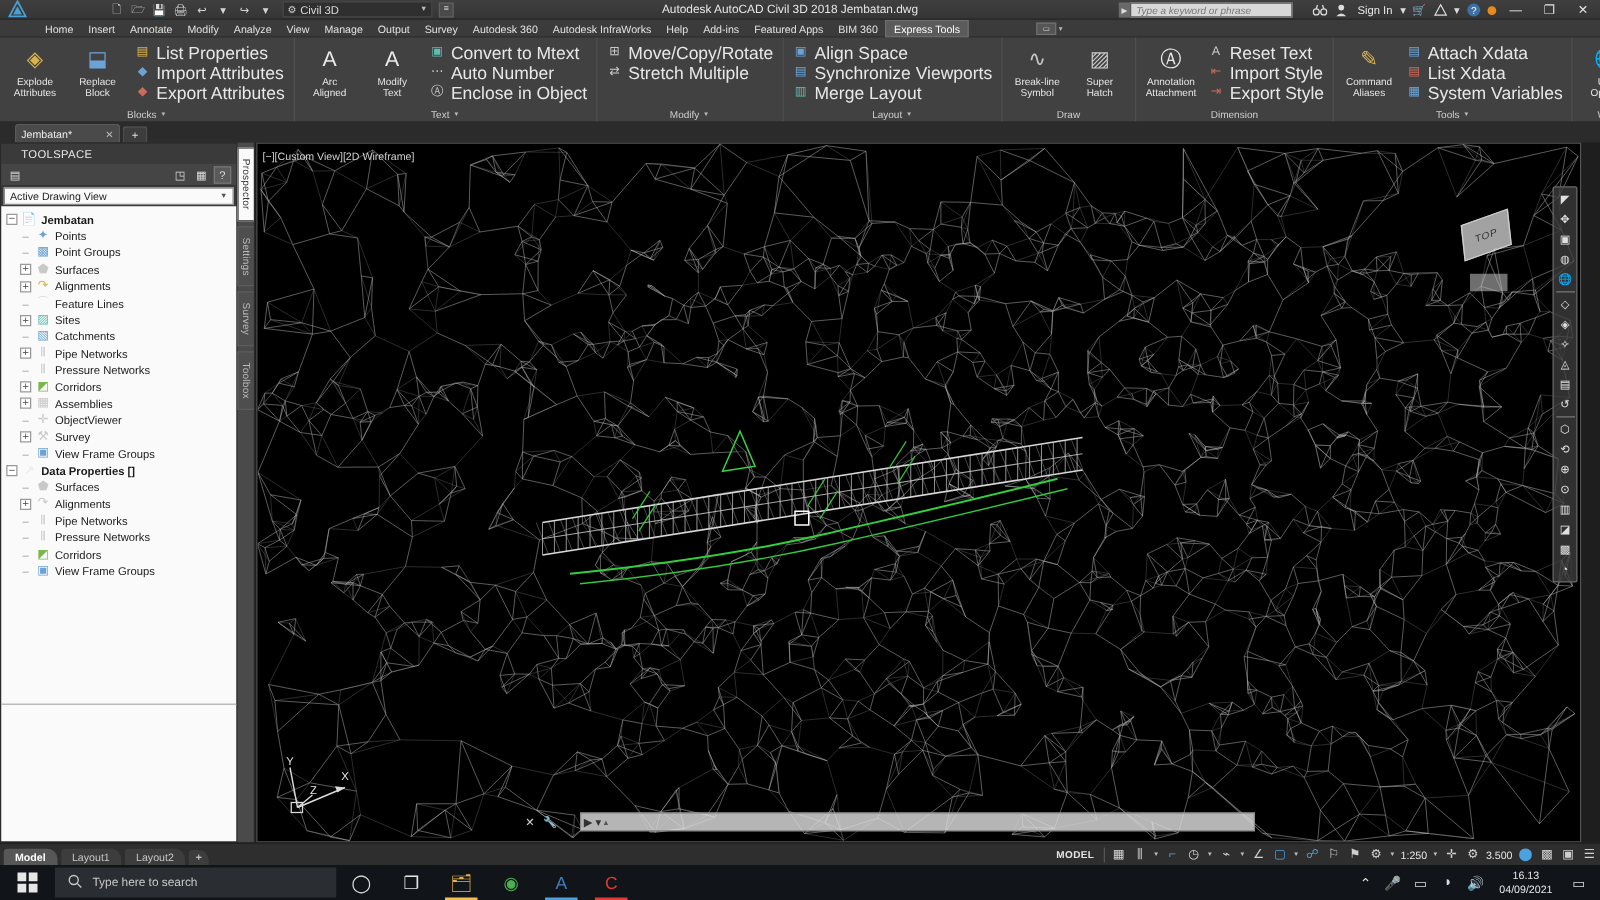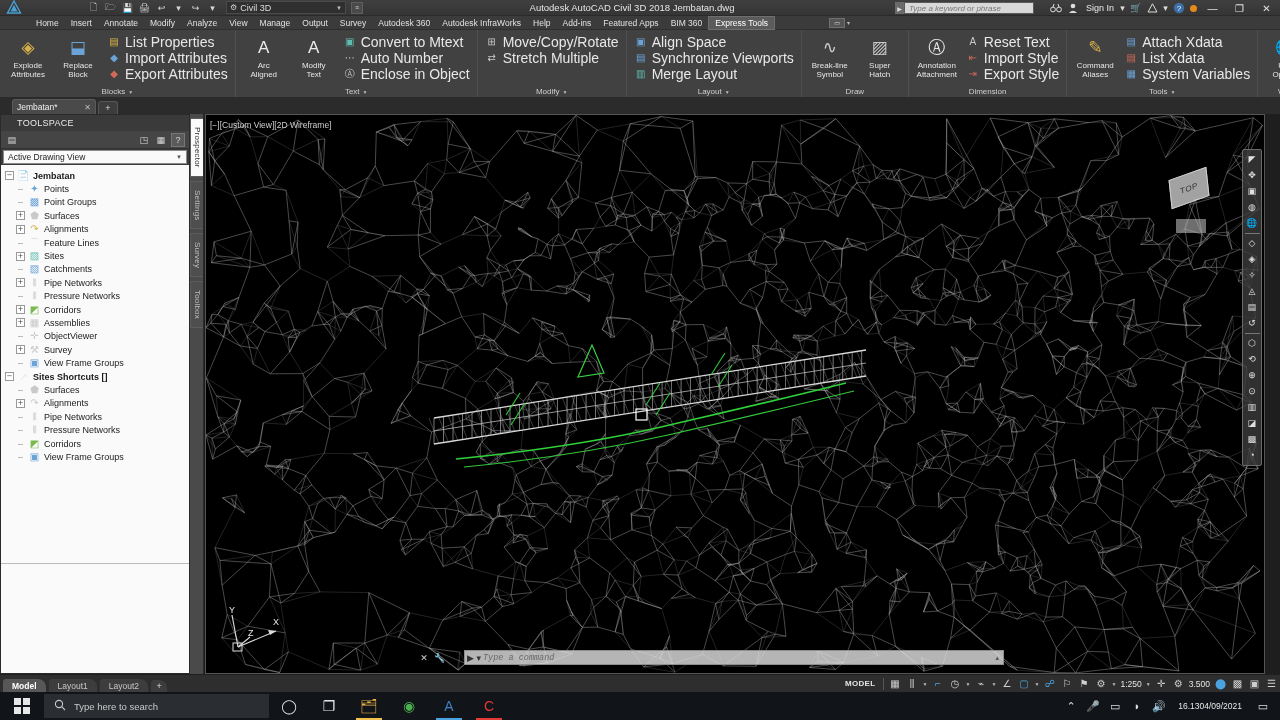--- a/index.html
+++ b/index.html
@@ -341,21 +341,21 @@
     width: 40px; height: 28px; display: flex; align-items: center;
     justify-content: center; position: relative;
   }
   .tb-app .u { position: absolute; bottom: 0; width: 26px; height: 2px; }
   .tray { margin-left: auto; display: flex; align-items: center; height: 28px; padding-right: 4px; }
   .tray .ti {
     width: 22px; height: 28px; display: flex; align-items: center;
     justify-content: center; font-size: 11px; color: #dcdcdc;
   }
   .clock {
-    display: flex; flex-direction: row; align-items: center;
+    display: flex; flex-direction: column; align-items: center;
     justify-content: center; font-size: 8.5px; color: #e8e8e8;
     line-height: 11px; padding: 0 8px;
   }
   .notif { width: 26px; height: 28px; display:flex; align-items:center; justify-content:center; color:#dcdcdc; font-size:11px; }
 </style>
 </head>
 <body>
 
 <div id="app">
 
@@ -721,21 +721,21 @@
           <span class="tlbl">Survey</span>
         </div>
         <div class="tnode lvl1">
           <span class="dash">–</span>
           <span class="tico ic-blue">▣</span>
           <span class="tlbl">View Frame Groups</span>
         </div>
         <div class="tnode root">
           <span class="exp">−</span>
           <span class="tico ic-white">↗</span>
-          <span class="tlbl">Sites Shortcuts []</span>
+          <span class="tlbl">Data Properties []</span>
         </div>
         <div class="tnode lvl1">
           <span class="dash">–</span>
           <span class="tico ic-grey">⬟</span>
           <span class="tlbl">Surfaces</span>
         </div>
         <div class="tnode lvl1">
           <span class="exp">+</span>
           <span class="tico ic-grey">↷</span>
           <span class="tlbl">Alignments</span>
@@ -933,21 +933,20 @@
       </svg>
     </div>
 
 
     <div class="cmd-tools">
       <div class="ci">✕</div>
       <div class="ci">🔧</div>
     </div>
     <div class="cmdline">
       <span class="lead">▶ ▾</span>
-      <span class="ph">Type a command</span>
       <span class="rc">▴</span>
     </div>
   </div>
 
   <div class="layoutbar">
     <div style="display:flex;align-items:flex-end;height:18px;" id="ltabs">
         <div class="ltab active">Model</div>
         <div class="ltab">Layout1</div>
         <div class="ltab">Layout2</div>
         <div class="ltab-add">+</div>

